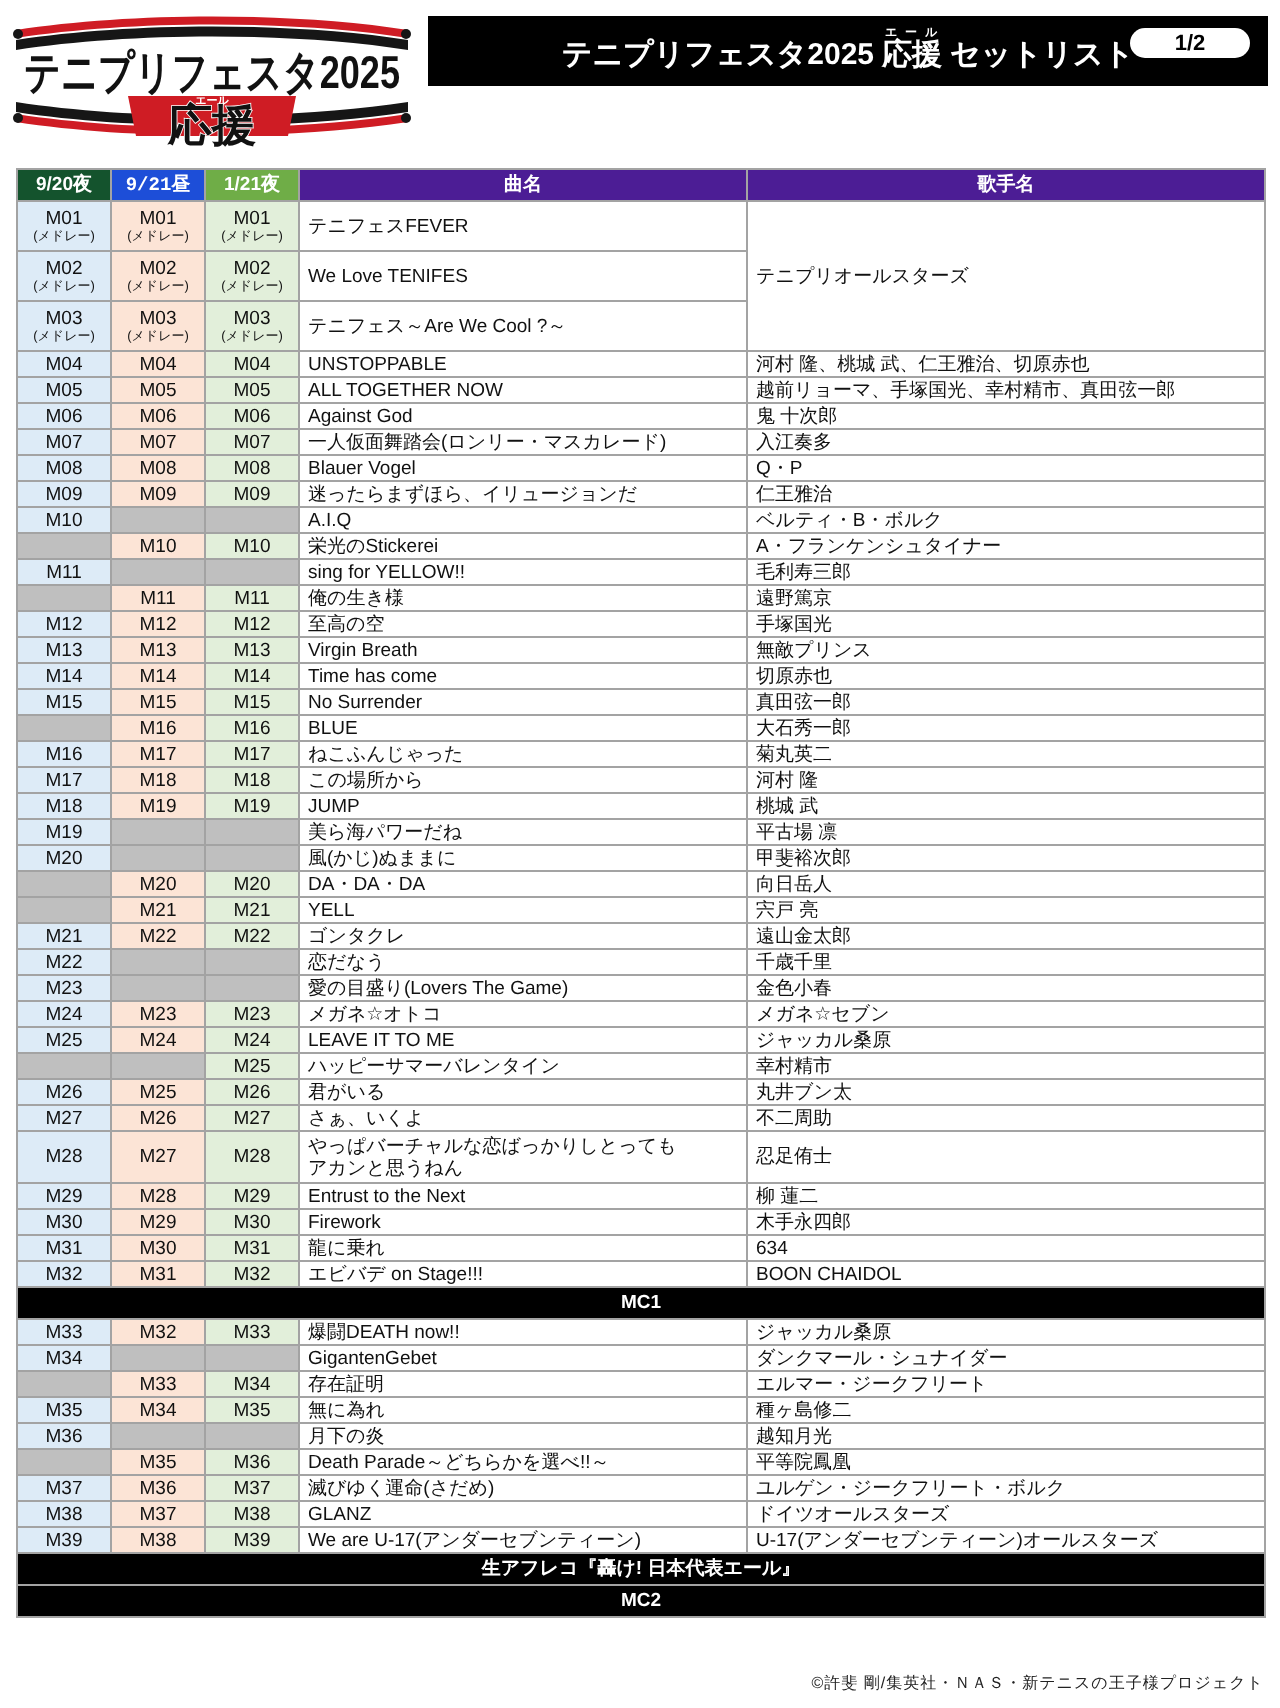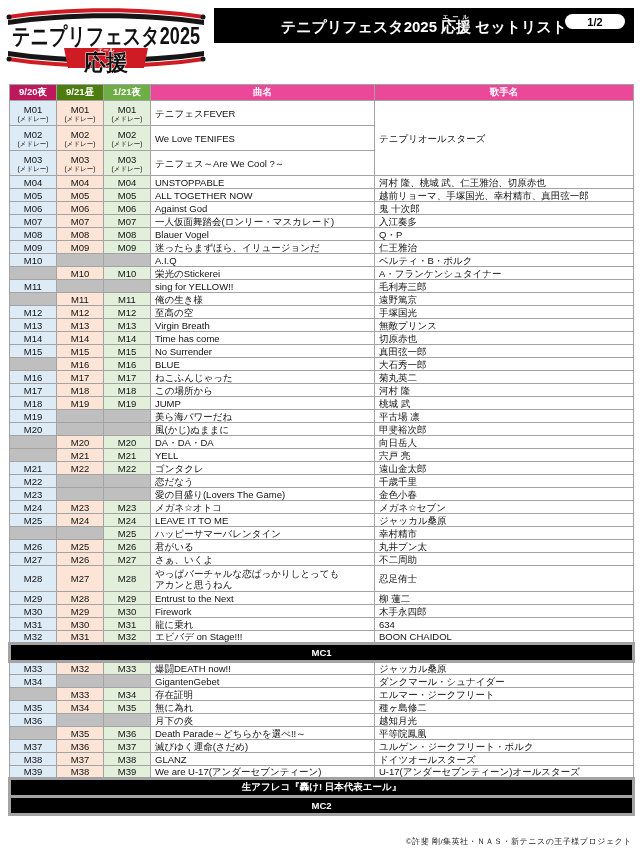--- a/index.html
+++ b/index.html
@@ -15,32 +15,32 @@
   .title-line{font-weight:bold;font-size:15px;white-space:nowrap;display:flex;align-items:flex-end;gap:4px;}
   .title-line ruby rt{font-size:6px;font-weight:bold;letter-spacing:1px;}
   .page-pill{position:absolute;right:7px;top:4px;width:60px;height:15px;background:#fff;border-radius:9px;
     color:#000;font-weight:bold;font-size:11px;display:flex;align-items:center;justify-content:center;}
   .title-dates{height:25px;display:flex;align-items:center;justify-content:center;
     font-weight:bold;font-size:15px;letter-spacing:.5px;color:#000;background:#fff;}
   
   table.setlist{position:absolute;left:8px;top:84px;width:624px;border-collapse:collapse;table-layout:fixed;}
   .setlist th,.setlist td{border:1px solid #a3a3a3;padding:0;overflow:hidden;vertical-align:middle;}
   .setlist thead th{height:15px;font-size:9.5px;font-weight:bold;color:#fff;text-align:center;}
-  .setlist th.black-col{background:#ec4899;}
+  .setlist th.black-col{background:#4c1d95;}
   td.mnum{text-align:center;font-size:9.5px;line-height:11px;white-space:nowrap;}
   td.col1{background:#ddebf7;} td.col2{background:#fce4d6;} td.col3{background:#e2efda;}
   td.empty{background:#bfbfbf;}
   td.song-title,td.singer{font-size:9.5px;line-height:11px;text-align:left;padding-left:4px;
     white-space:pre-line;background:#fff;}
   tr.song{height:13px;}
   tr.tall{height:25px;}
   tr.double{height:26px;}
   .note{display:block;font-size:6.5px;line-height:7px;}
   .mnum-main{display:block;font-size:9.5px;line-height:10px;}
-  tr.section td{background:#000;color:#fff;border:3px solid #a3a3a3;text-align:center;
+  tr.section td{background:#000;color:#fff;border:1px solid #a3a3a3;text-align:center;
     font-weight:bold;font-size:9.5px;height:15px;}
   
   .copyright{position:absolute;right:8px;top:836px;font-size:8px;color:#222;letter-spacing:.5px;}
 </style>
 </head>
 <body>
 
 <div class="logo">
   <svg viewBox="0 0 204 74" width="204" height="74" xmlns="http://www.w3.org/2000/svg">
 
@@ -77,22 +77,22 @@
 <table class="setlist">
   <colgroup>
     <col style="width:47px">
       <col style="width:47px">
       <col style="width:47px">
     <col style="width:224px">
       <col style="width:259px">
   </colgroup>
   <thead>
       <tr>
-        <th style="background: #be185d;">9/20夜</th>
-        <th style="background: #4d7c0f;">9/21昼</th>
+        <th style="background: #14532d;">9/20夜</th>
+        <th style="background: #1d4ed8; font-family: Liberation Mono, monospace;">9/21昼</th>
         <th style="background: rgb(111, 173, 71);">1/21夜</th>
         <th class="black-col">曲名</th>
         <th class="black-col">歌手名</th>
       </tr>
     </thead>
   <tbody>
       <tr class="song tall">
         <td class="mnum col1">
           <span class="mnum-main">M01</span>
           <span class="note">(メドレー)</span>

